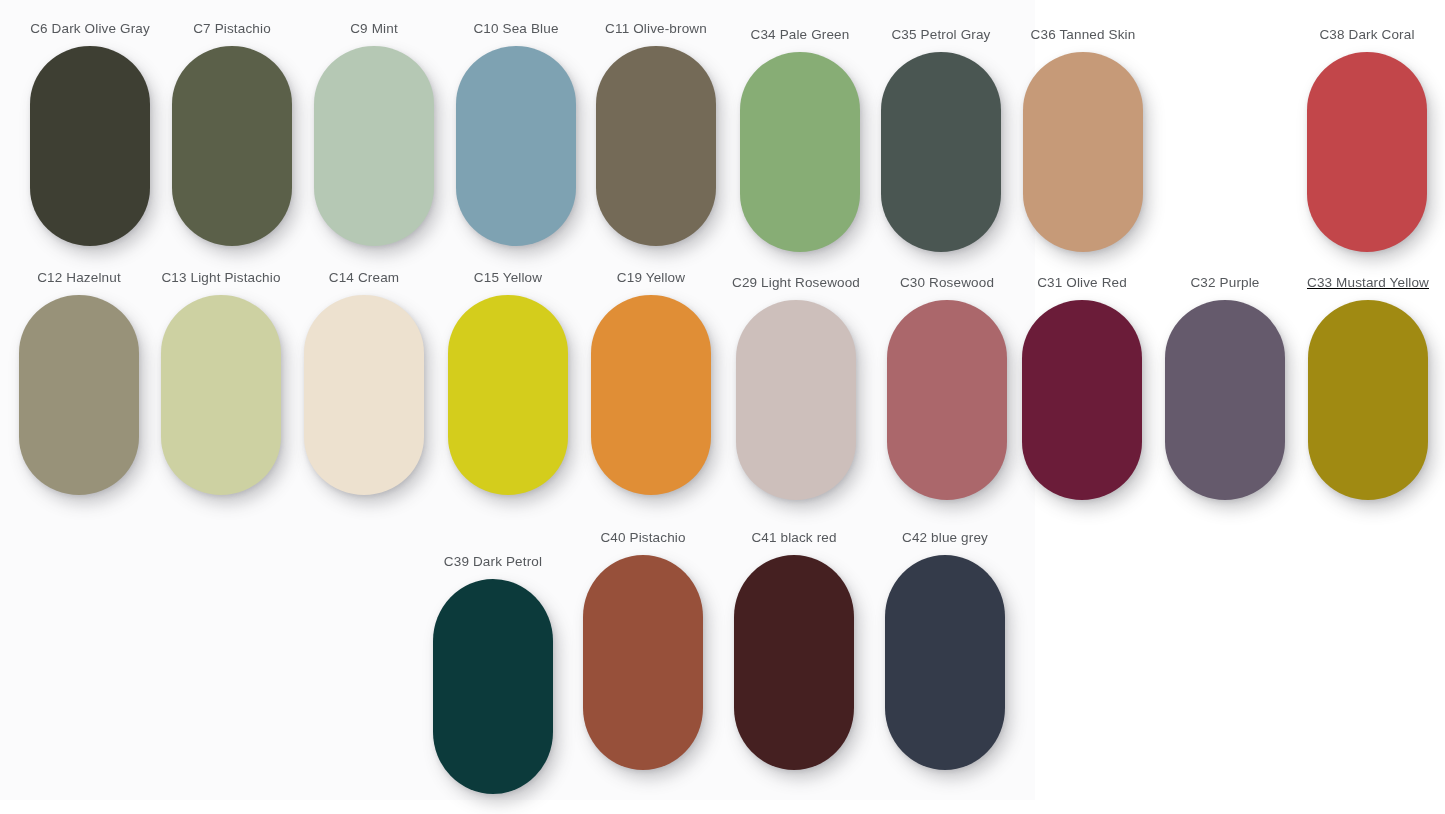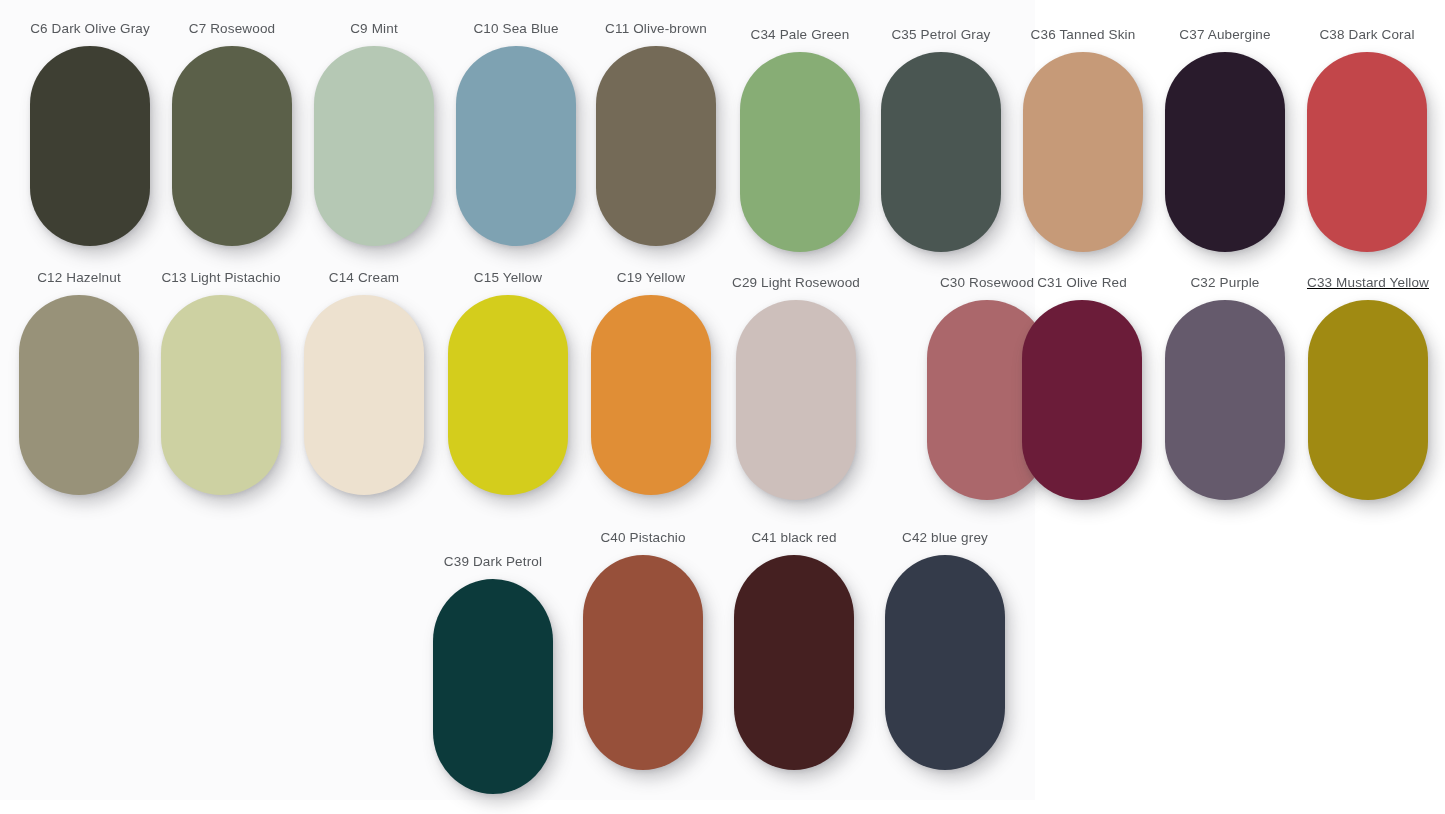--- a/index.html
+++ b/index.html
@@ -85,21 +85,21 @@
   <div id="panel-backdrop"></div>
 
   <div class="swatch-grid" id="swatch-grid">
       <div class="swatch-cell row-1" style="left: 19px; top: 21px;">
         <span class="swatch-label">C6 Dark Olive Gray</span>
         <div class="swatch-chip-wrap">
           <div class="swatch-chip" title="C6 Dark Olive Gray" style="background: rgb(62, 63, 51);"></div>
         </div>
       </div>
       <div class="swatch-cell row-1" style="left: 161px; top: 21px;">
-        <span class="swatch-label">C7 Rosewood</span>
+        <span class="swatch-label">C7 Pistachio</span>
         <div class="swatch-chip-wrap">
           <div class="swatch-chip" title="C7 Military" style="background: rgb(91, 96, 73);"></div>
         </div>
       </div>
       <div class="swatch-cell row-1" style="left: 303px; top: 21px;">
         <span class="swatch-label">C9 Mint</span>
         <div class="swatch-chip-wrap">
           <div class="swatch-chip" title="C9 Mint" style="background: rgb(181, 200, 180);"></div>
         </div>
       </div>
@@ -126,26 +126,20 @@
         <div class="swatch-chip-wrap">
           <div class="swatch-chip" title="C35 Petrol Gray" style="background: rgb(74, 86, 82);"></div>
         </div>
       </div>
       <div class="swatch-cell row-1" style="left: 1012px; top: 27px;">
         <span class="swatch-label">C36 Tanned Skin</span>
         <div class="swatch-chip-wrap">
           <div class="swatch-chip" title="C36 Tanned Skin" style="background: rgb(198, 154, 120);"></div>
         </div>
       </div>
-      <div class="swatch-cell row-1" style="left: 1154px; top: 27px;">
-        <span class="swatch-label">C37 Aubergine</span>
-        <div class="swatch-chip-wrap">
-          <div class="swatch-chip" title="C37 Aubergine" style="background: rgb(41, 27, 44);"></div>
-        </div>
-      </div>
       <div class="swatch-cell row-1" style="left: 1296px; top: 27px;">
         <span class="swatch-label">C38 Dark Coral</span>
         <div class="swatch-chip-wrap">
           <div class="swatch-chip" title="C38 Dark Coral" style="background: rgb(194, 70, 74);"></div>
         </div>
       </div>
       <div class="swatch-cell row-2" style="left: 8px; top: 270px;">
         <span class="swatch-label">C12 Hazelnut</span>
         <div class="swatch-chip-wrap">
           <div class="swatch-chip" title="C12 Hazelnut" style="background: rgb(152, 146, 121);"></div>
@@ -174,21 +168,21 @@
         <div class="swatch-chip-wrap">
           <div class="swatch-chip" title="C19 Orange" style="background: rgb(224, 142, 54);"></div>
         </div>
       </div>
       <div class="swatch-cell row-2" style="left: 725px; top: 275px;">
         <span class="swatch-label">C29 Light Rosewood</span>
         <div class="swatch-chip-wrap">
           <div class="swatch-chip" title="C29 Light Rosewood" style="background: rgb(205, 191, 187);"></div>
         </div>
       </div>
-      <div class="swatch-cell row-2" style="left: 916px; top: 275px;">
+      <div class="swatch-cell row-2" style="left: 876px; top: 275px;">
         <span class="swatch-label">C30 Rosewood</span>
         <div class="swatch-chip-wrap">
           <div class="swatch-chip" title="C30 Rosewood" style="background: rgb(171, 103, 107);"></div>
         </div>
       </div>
       <div class="swatch-cell row-2" style="left: 1011px; top: 275px;">
         <span class="swatch-label">C31 Olive Red</span>
         <div class="swatch-chip-wrap">
           <div class="swatch-chip" title="C31 Ruby Red" style="background: rgb(107, 28, 57);"></div>
         </div>

